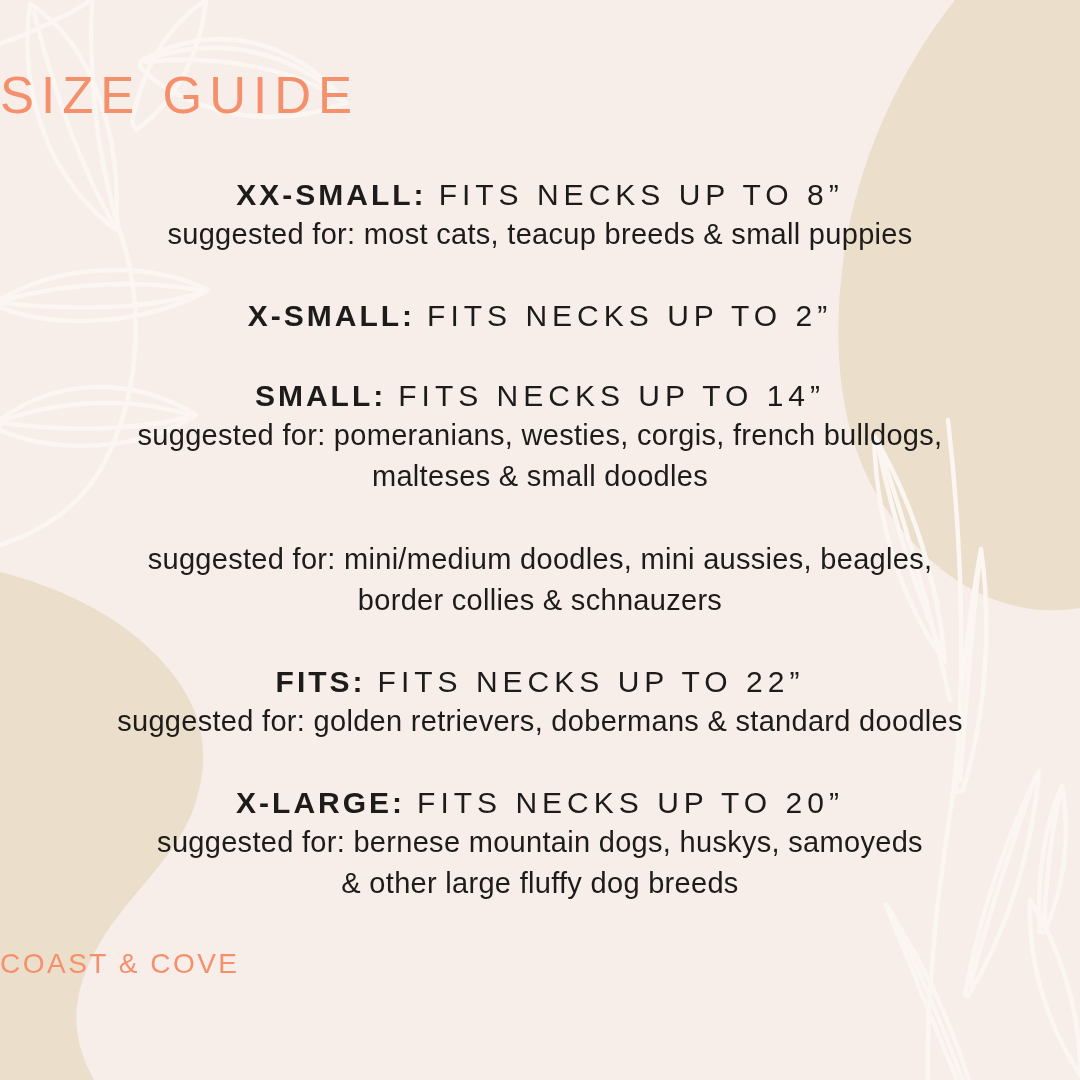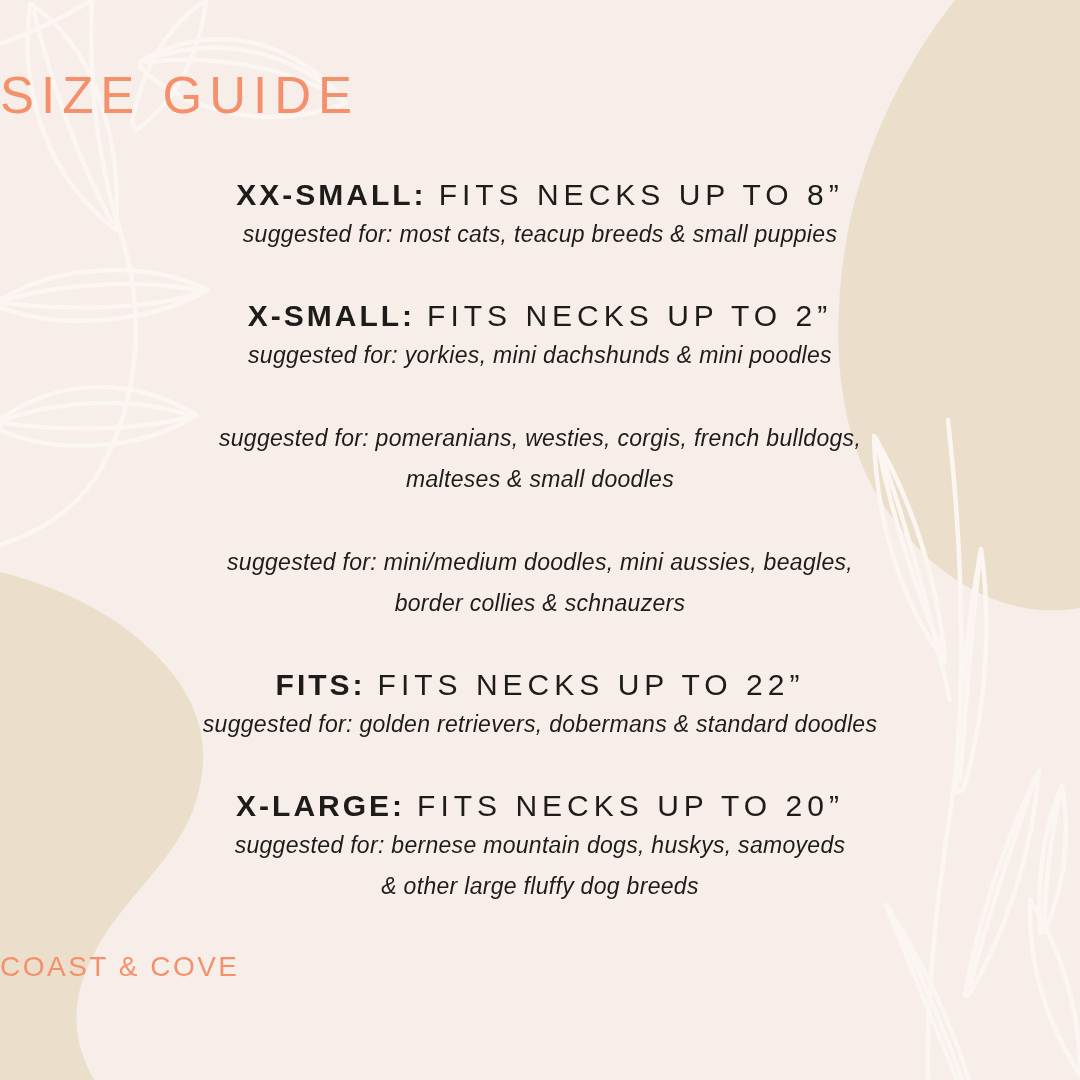--- a/index.html
+++ b/index.html
@@ -66,22 +66,21 @@
   .size-name {
     font-weight: 700;
     letter-spacing: 3px;
     margin-right: 12px;
   }
   .size-fits {
     font-weight: 400;
     letter-spacing: 5px;
   }
   .size-suggested {
-    font-style: italic;
-    font-size: 23px;
+    font-size: 29px;
     line-height: 41px;
     letter-spacing: 0.3px;
     white-space: pre-line;
   }
   .brand {
     margin-top: 42px;
     font-size: 28px;
     line-height: 36px;
     letter-spacing: 2.5px;
     color: var(--accent, #f4906c);
@@ -137,24 +136,26 @@
     <div class="size-header">
       <span class="size-name">XX-SMALL:</span><span class="size-fits">FITS NECKS UP TO 8”</span>
     </div>
     <div class="size-suggested">suggested for: most cats, teacup breeds &amp; small puppies</div>
   </div>
 
   <div class="size-entry">
     <div class="size-header">
       <span class="size-name">X-SMALL:</span><span class="size-fits">FITS NECKS UP TO 2”</span>
     </div>
-    <div class="size-suggested">suggested for: yorkies, mini dachshunds &amp; mini poodles</div>
   </div>
 
   <div class="size-entry">
+    <div class="size-header">
+      <span class="size-name">SMALL:</span><span class="size-fits">FITS NECKS UP TO 14”</span>
+    </div>
     <div class="size-suggested">suggested for: pomeranians, westies, corgis, french bulldogs,
 malteses &amp; small doodles</div>
   </div>
 
   <div class="size-entry">
     <div class="size-suggested">suggested for: mini/medium doodles, mini aussies, beagles,
 border collies &amp; schnauzers</div>
   </div>
 
   <div class="size-entry">

